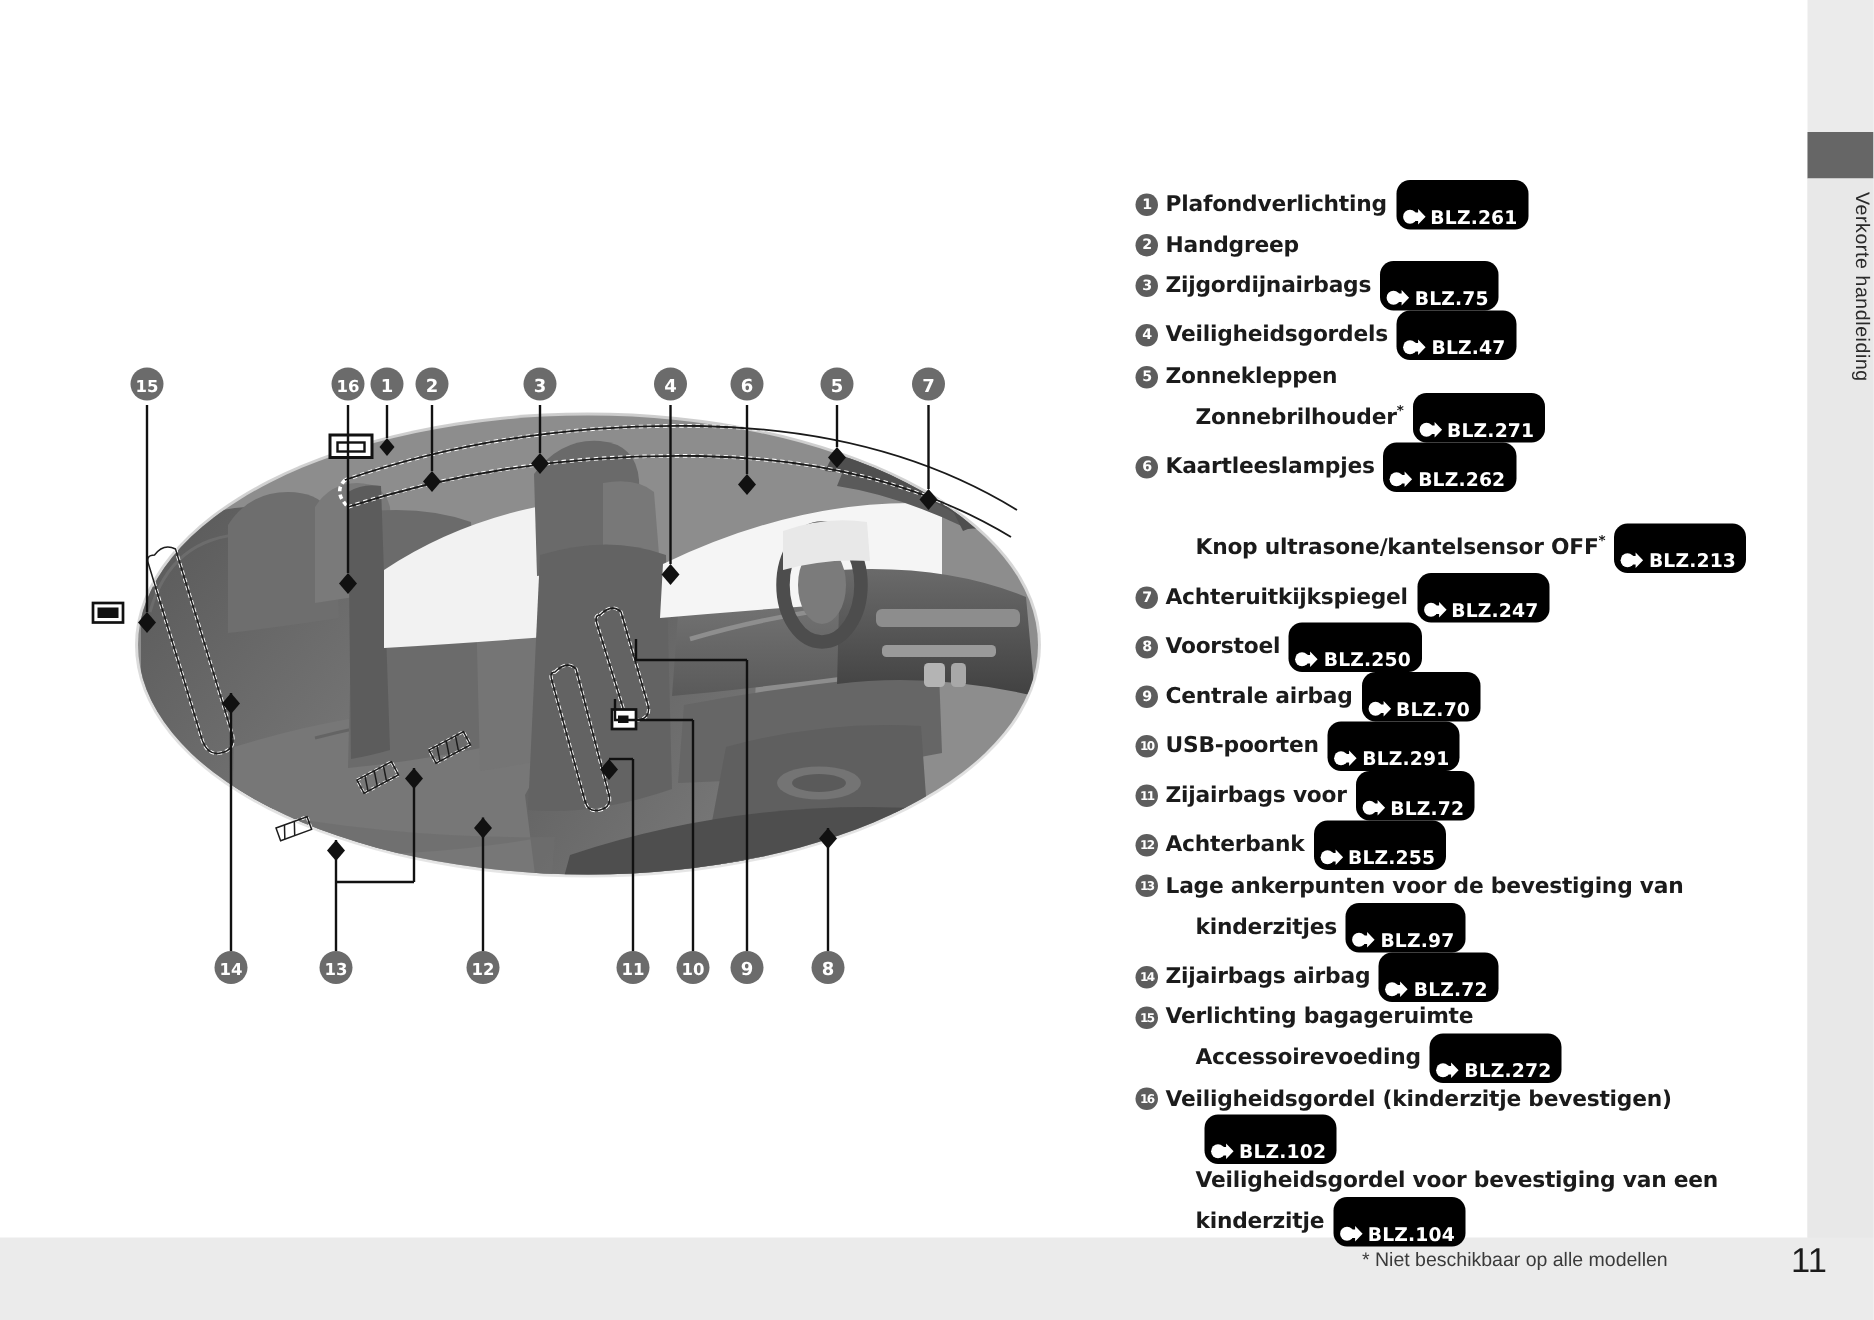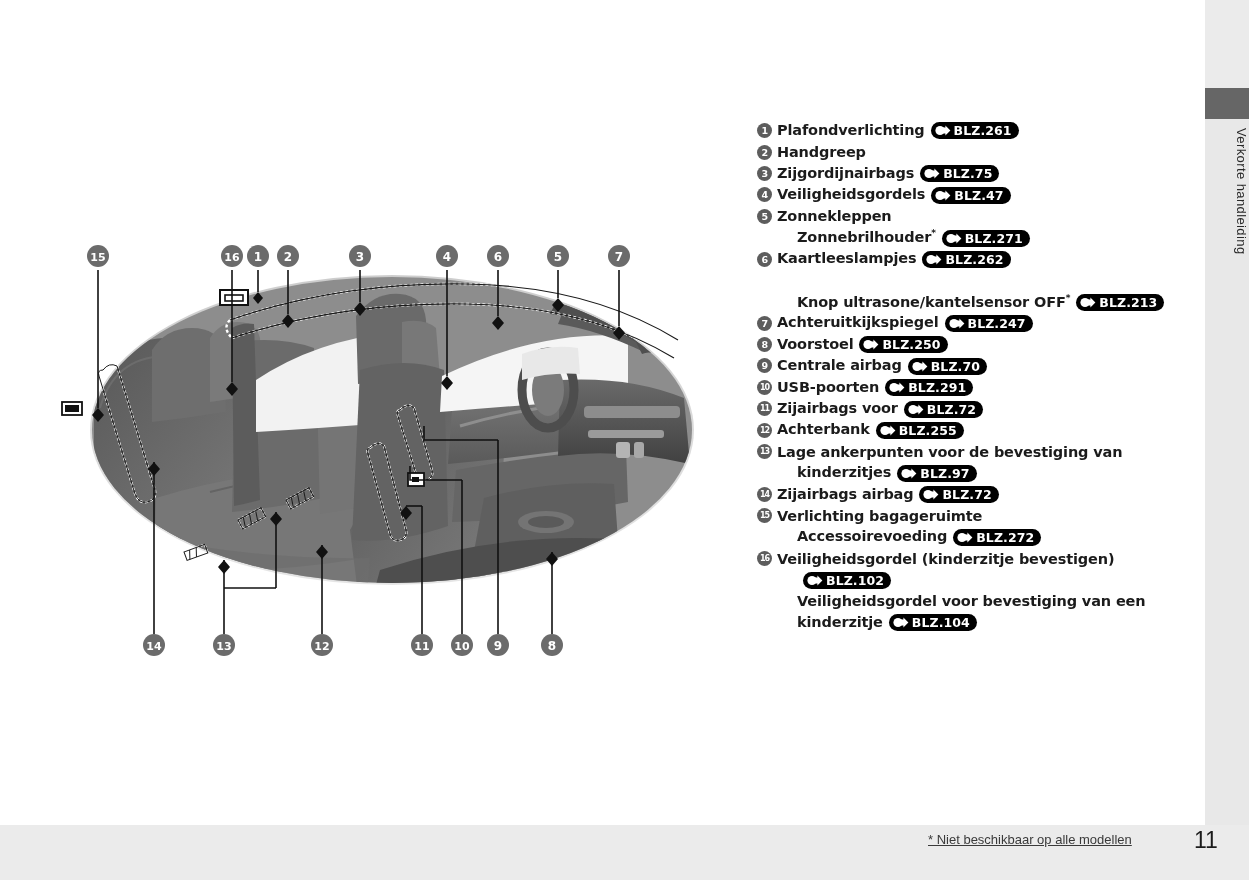--- a/index.html
+++ b/index.html
@@ -86,41 +86,40 @@
     letter-spacing: -0.15px;
     font-family: "DejaVu Sans", sans-serif;
   }
   .ltext sup { font-size: 9px; vertical-align: super; }
   .pill {
     display: inline-flex; align-items: center;
     background: #000000;
     color: #ffffff;
     border-radius: 9px;
     height: 17px;
-    padding: 0 7px 0 4px;
+    padding: 16px 7px 0 4px;
     margin-left: 6px;
     vertical-align: middle;
     font-size: 12.5px;
     letter-spacing: 0.1px;
     font-family: "DejaVu Sans", sans-serif;
   }
   .pill .arrow {
     flex: 0 0 auto;
     width: 16px; height: 11px;
     margin-right: 3px;
     display: inline-block;
   }
   .indent { padding-left: 20px; }
 
   
   #footnote {
-    position: absolute; left: 928px; top: 832px;
+    position: absolute; left: 908px; top: 832px;
     font-size: 13px; color: #3a3a3a;
     font-family: "Liberation Sans", sans-serif;
-    text-decoration: underline;
   }
   #pagenum {
     position: absolute; left: 1194px; top: 827px;
     font-size: 23px; color: #1b1b1b;
     font-family: "Liberation Sans", sans-serif;
   }
 </style>
 </head>
 <body>
 

